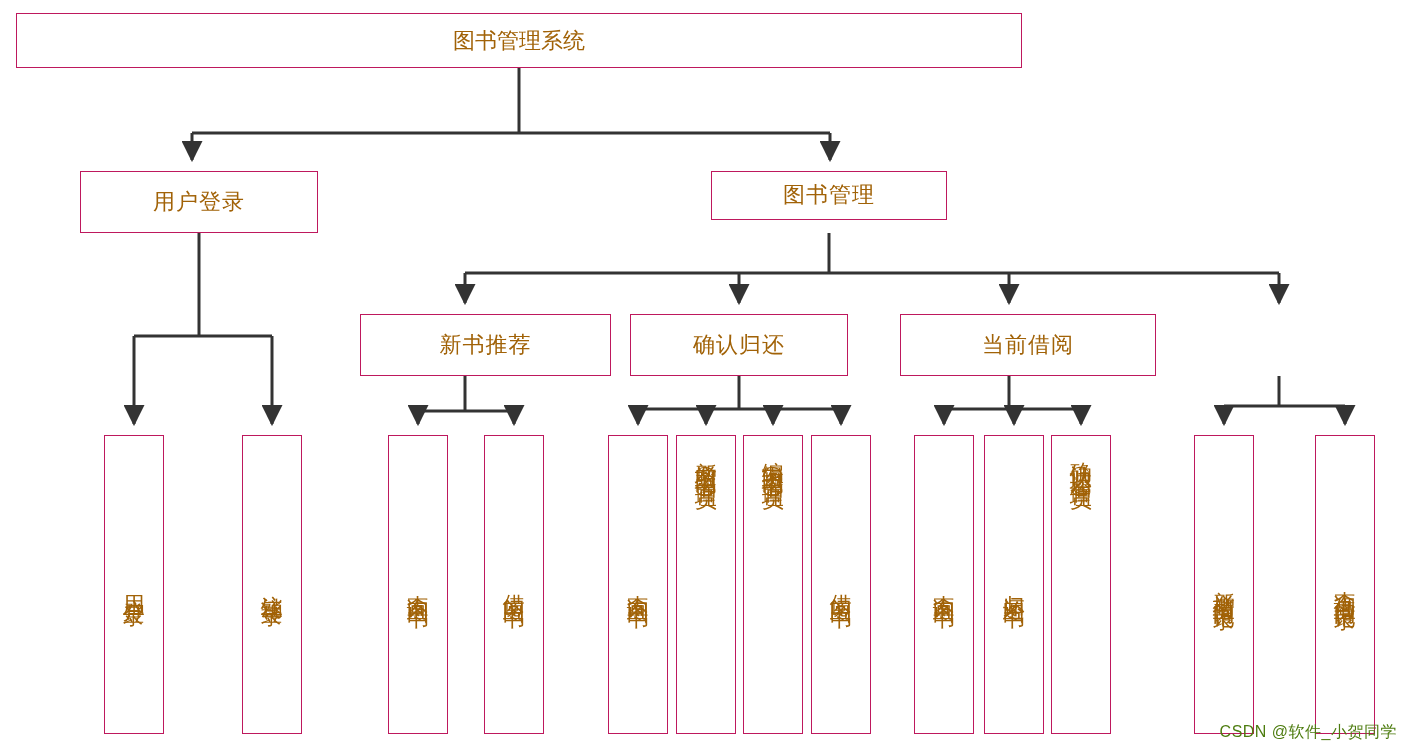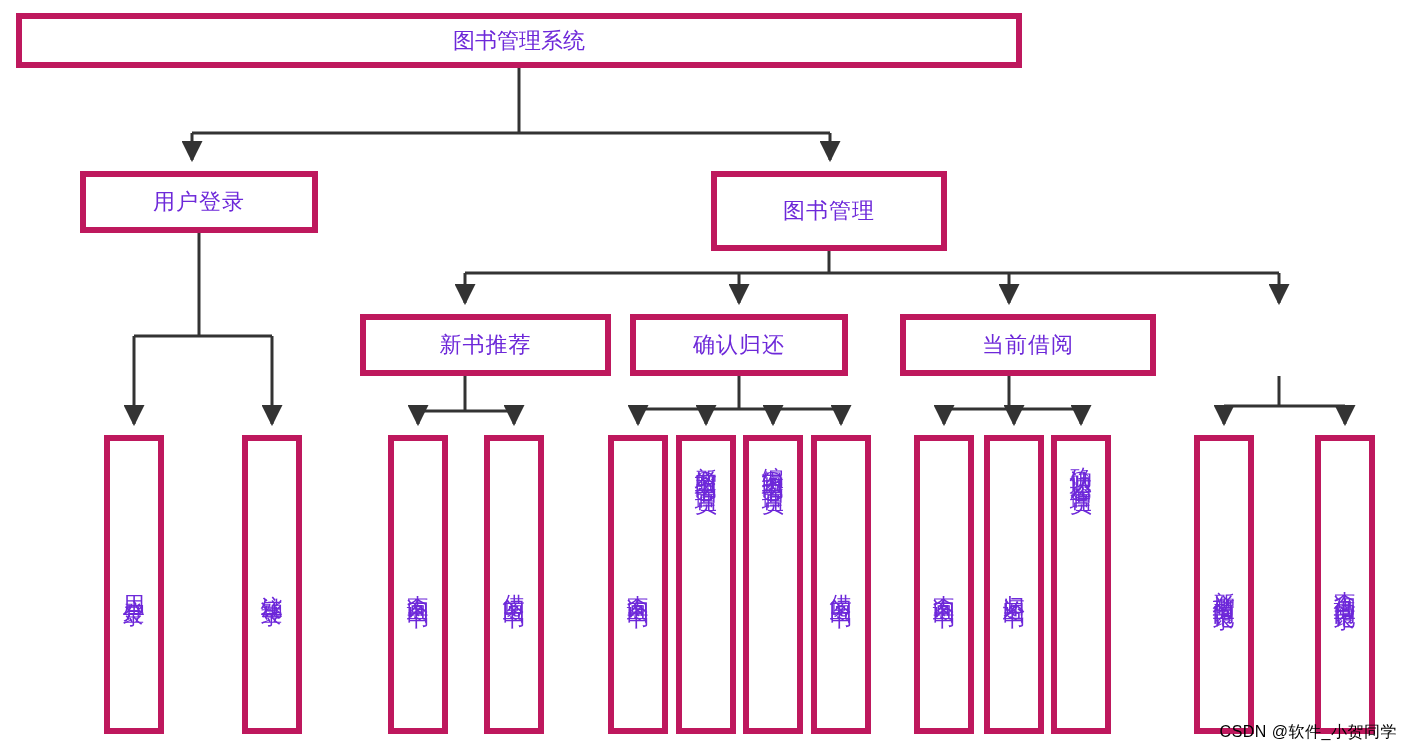--- a/index.html
+++ b/index.html
@@ -19,26 +19,26 @@
     width: 1405px; height: 747px;
   }
   #edges {
     position: absolute;
     left: 0; top: 0;
     width: 1405px; height: 747px;
     pointer-events: none;
   }
   .node {
     position: absolute;
-    border: 6px solid #be185d;
+    border: 1px solid #be185d;
     background: #ffffff;
     display: flex;
     align-items: center;
     justify-content: center;
-    color: #6d28d9;
+    color: #a16207;
   }
   .node.horiz {
     font-size: 22px;
     letter-spacing: 1px;
     line-height: 1.2;
   }
   .node.root {
     font-size: 22px;
   }
   .node.vert {
@@ -54,21 +54,21 @@
     white-space: nowrap;
   }
   .node.vert.centerstart {
     justify-content: center;
   }
   .watermark {
     position: absolute;
     right: 8px;
     bottom: 4px;
     font-size: 16px;
-    color: #000000;
+    color: #4d7c0f;
     white-space: nowrap;
     letter-spacing: 0.5px;
   }
 </style>
 </head>
 <body>
 
 <div id="diagram">
 
   <svg id="edges" viewBox="0 0 1405 747" width="1405" height="747">
@@ -121,21 +121,21 @@
     </g>
   </svg>
 
   <div class="node root" style="left: 16px; top: 13px; width: 1006px; height: 55px;">
     <span>图书管理系统</span>
   </div>
 
   <div class="node horiz" style="left: 80px; top: 171px; width: 238px; height: 62px;">
     <span>用户登录</span>
   </div>
-  <div class="node horiz" style="left: 711px; top: 171px; width: 236px; height: 80px;">
+  <div class="node horiz" style="left: 711px; top: 171px; width: 236px; height: 49px;">
     <span>图书管理</span>
   </div>
 
   <div class="node horiz" style="left: 360px; top: 314px; width: 251px; height: 62px;">
     <span>新书推荐</span>
   </div>
   <div class="node horiz" style="left: 630px; top: 314px; width: 218px; height: 62px;">
     <span>确认归还</span>
   </div>
   <div class="node horiz" style="left: 900px; top: 314px; width: 256px; height: 62px;">

